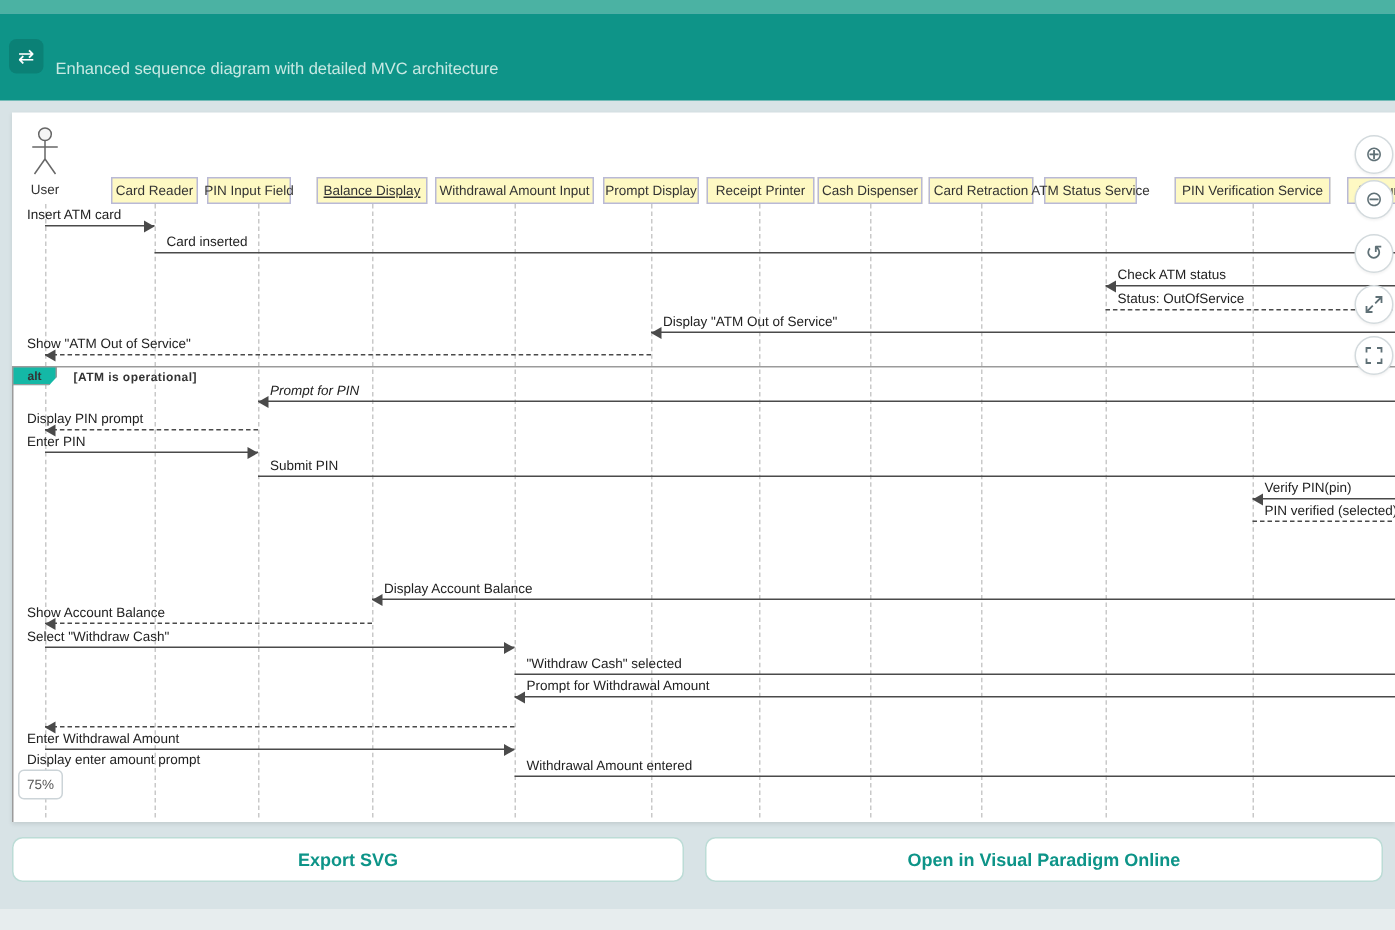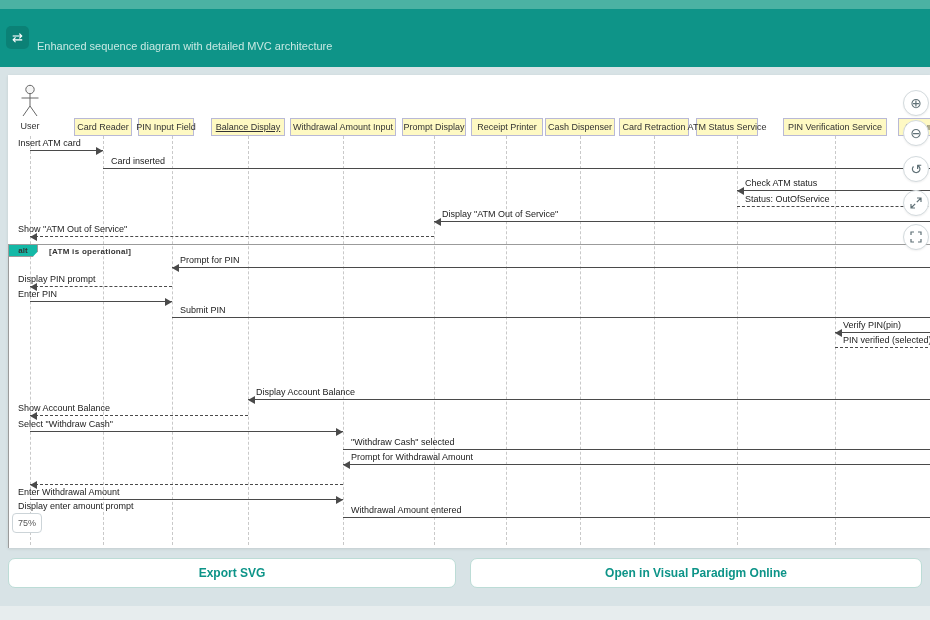--- a/index.html
+++ b/index.html
@@ -93,21 +93,21 @@
     <div class="msg-line dashed" style="left: 729px; top: 131px; width: 216px;"></div>
     <div class="msg-label" style="left: 737px; top: 119px;">Status: OutOfService</div>
     <div class="msg-line" style="left: 426px; top: 146px; width: 519px;"></div>
     <div class="arrow left" style="top: 142.5px; left: 426px;"></div>
     <div class="msg-label" style="left: 434px; top: 134px;">Display "ATM Out of Service"</div>
     <div class="msg-line dashed" style="left: 22px; top: 161px; width: 404px;"></div>
     <div class="arrow left" style="top: 157.5px; left: 22px;"></div>
     <div class="msg-label" style="left: 10px; top: 149px;">Show "ATM Out of Service"</div>
     <div class="msg-line" style="left: 164px; top: 192px; width: 781px;"></div>
     <div class="arrow left" style="top: 188.5px; left: 164px;"></div>
-    <div class="msg-label" style="left: 172px; top: 180px;">Prompt for PIN</div>
+    <div class="msg-label" style="left: 172px; top: 180px; font-style: italic;">Prompt for PIN</div>
     <div class="msg-line dashed" style="left: 22px; top: 211px; width: 142px;"></div>
     <div class="arrow left" style="top: 207.5px; left: 22px;"></div>
     <div class="msg-label" style="left: 10px; top: 199px;">Display PIN prompt</div>
     <div class="msg-line" style="left: 22px; top: 226px; width: 142px;"></div>
     <div class="arrow right" style="top: 222.5px; left: 157px;"></div>
     <div class="msg-label" style="left: 10px; top: 214px;">Enter PIN</div>
     <div class="msg-line" style="left: 164px; top: 242px; width: 781px;"></div>
     <div class="msg-label" style="left: 172px; top: 230px;">Submit PIN</div>
     <div class="msg-line" style="left: 827px; top: 257px; width: 118px;"></div>
     <div class="arrow left" style="top: 253.5px; left: 827px;"></div>

